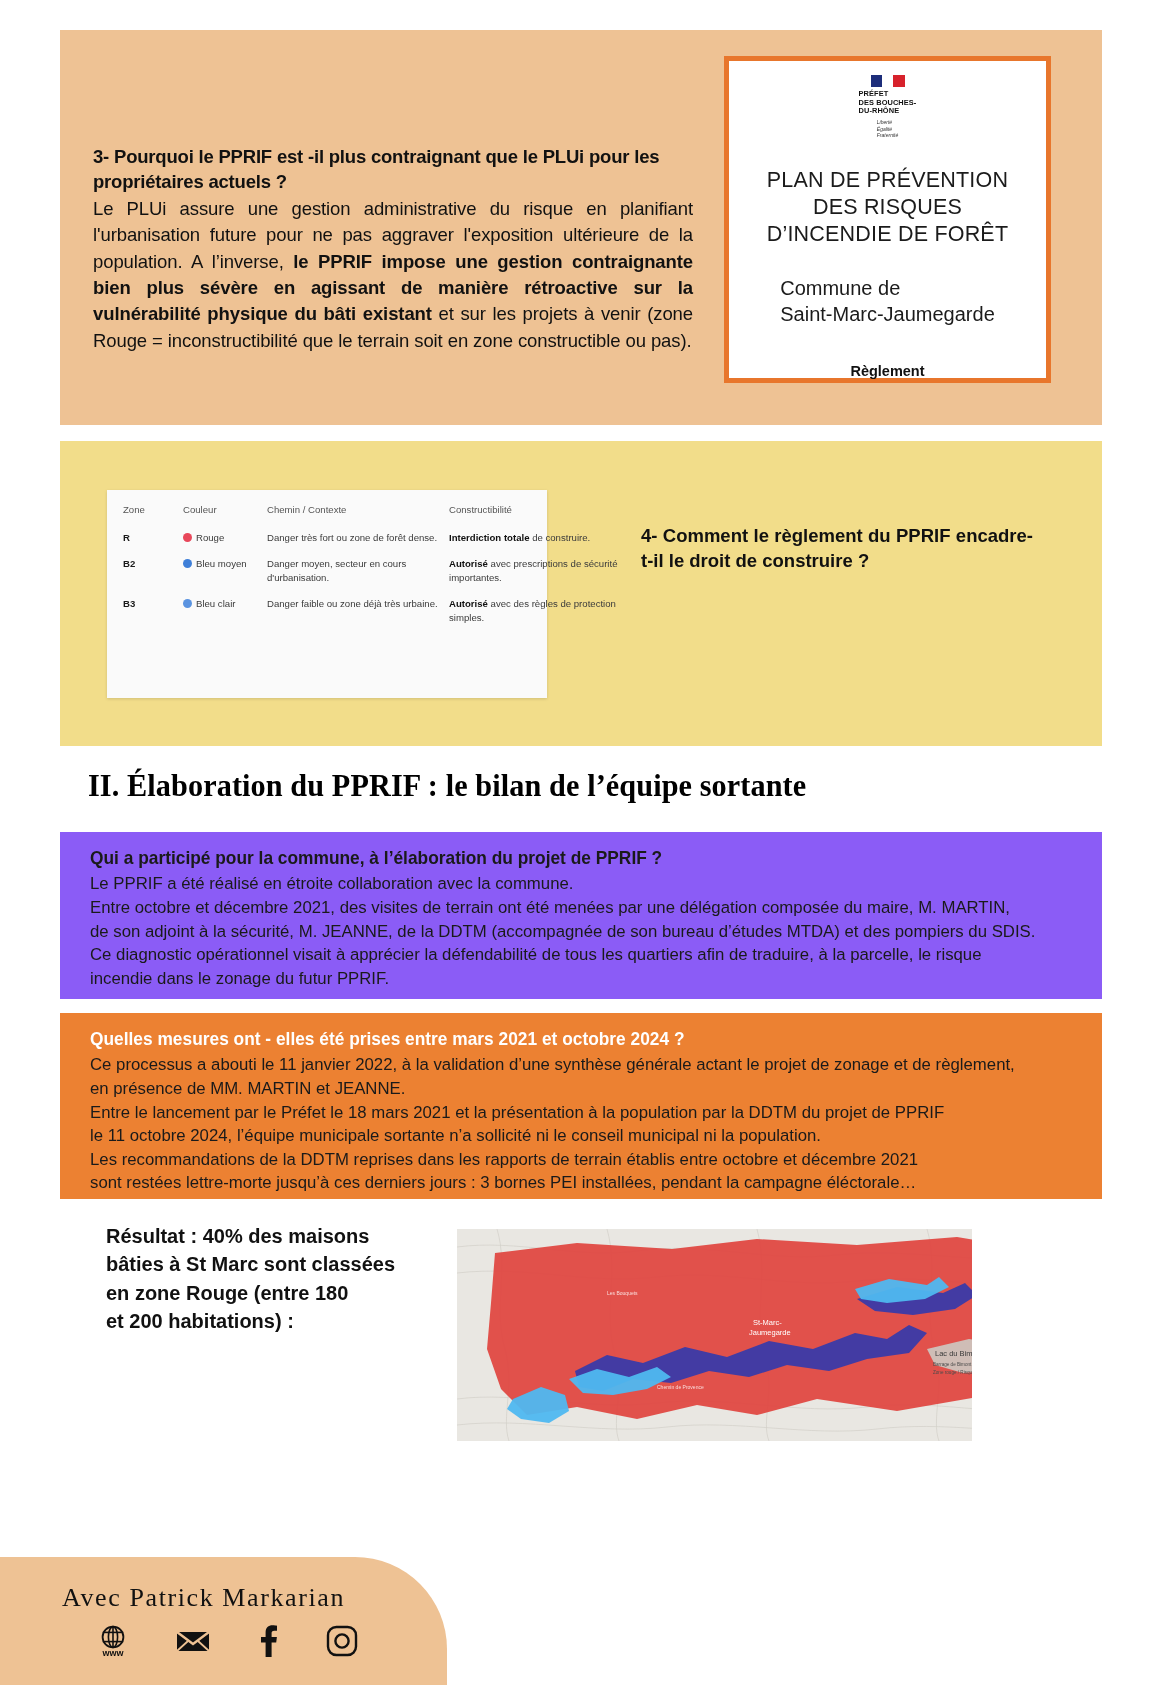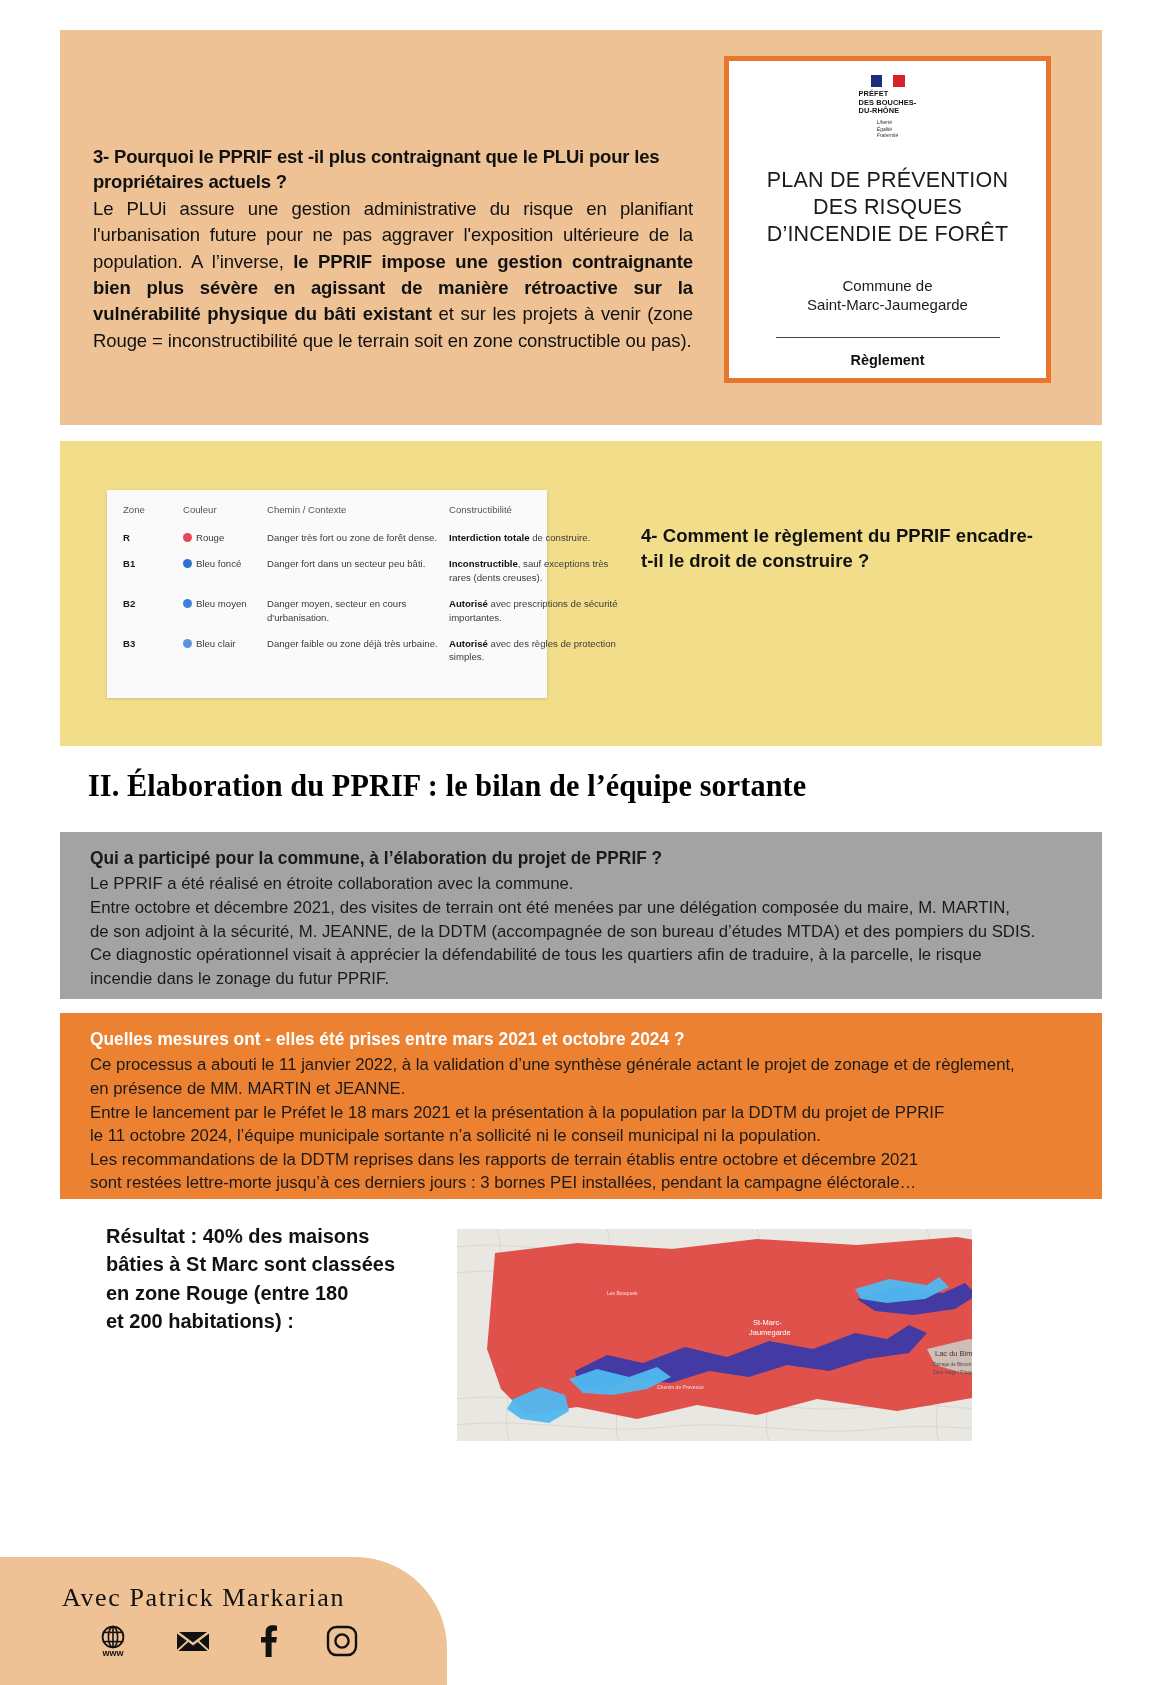--- a/index.html
+++ b/index.html
@@ -96,23 +96,23 @@
     margin-top: 26px;
     font-size: 21.5px;
     line-height: 1.26;
     text-align: center;
     color: #1b1b1b;
     letter-spacing: 0.2px;
     font-family: "Liberation Sans", sans-serif;
   }
   .cover-commune {
     margin-top: 28px;
-    font-size: 15px;
+    font-size: 20px;
     line-height: 1.28;
-    text-align: center;
+    text-align: left;
     color: #1b1b1b;
   }
   .cover-rule {
     margin-top: 22px;
     width: 224px;
     height: 1px;
     background: #444;
   }
   .cover-reglement {
     margin-top: 14px;
@@ -210,21 +210,21 @@
     transform-origin: left center;
   }
 
   
   .band-gold {
     position: absolute;
     left: 60px;
     top: 832px;
     width: 1042px;
     height: 167px;
-    background: #a3a3a3;
+    background: #8b5cf6;
   }
   .band-orange {
     position: absolute;
     left: 60px;
     top: 1013px;
     width: 1042px;
     height: 186px;
     background: #ec8132;
   }
   .band-text {
@@ -360,26 +360,20 @@
         <th class="col-risq">Chemin / Contexte</th>
         <th class="col-cons">Constructibilité</th>
       </tr>
     </thead>
     <tbody id="zone-tbody">
         <tr>
           <td class="col-zone zone-code">R</td>
           <td class="col-coul"><span class="dot" style="background: rgb(232, 71, 90);"></span>Rouge</td>
           <td class="col-risq">Danger très fort ou zone de forêt dense.</td>
           <td class="col-cons"><b>Interdiction totale</b> de construire.</td>
-        </tr>
-        <tr>
-          <td class="col-zone zone-code">B1</td>
-          <td class="col-coul"><span class="dot" style="background: rgb(47, 111, 208);"></span>Bleu foncé</td>
-          <td class="col-risq">Danger fort dans un secteur peu bâti.</td>
-          <td class="col-cons"><b>Inconstructible</b>, sauf exceptions très rares (dents creuses).</td>
         </tr>
         <tr>
           <td class="col-zone zone-code">B2</td>
           <td class="col-coul"><span class="dot" style="background: rgb(63, 127, 216);"></span>Bleu moyen</td>
           <td class="col-risq">Danger moyen, secteur en cours d'urbanisation.</td>
           <td class="col-cons"><b>Autorisé</b> avec prescriptions de sécurité importantes.</td>
         </tr>
         <tr>
           <td class="col-zone zone-code">B3</td>
           <td class="col-coul"><span class="dot" style="background: rgb(90, 147, 224);"></span>Bleu clair</td>

